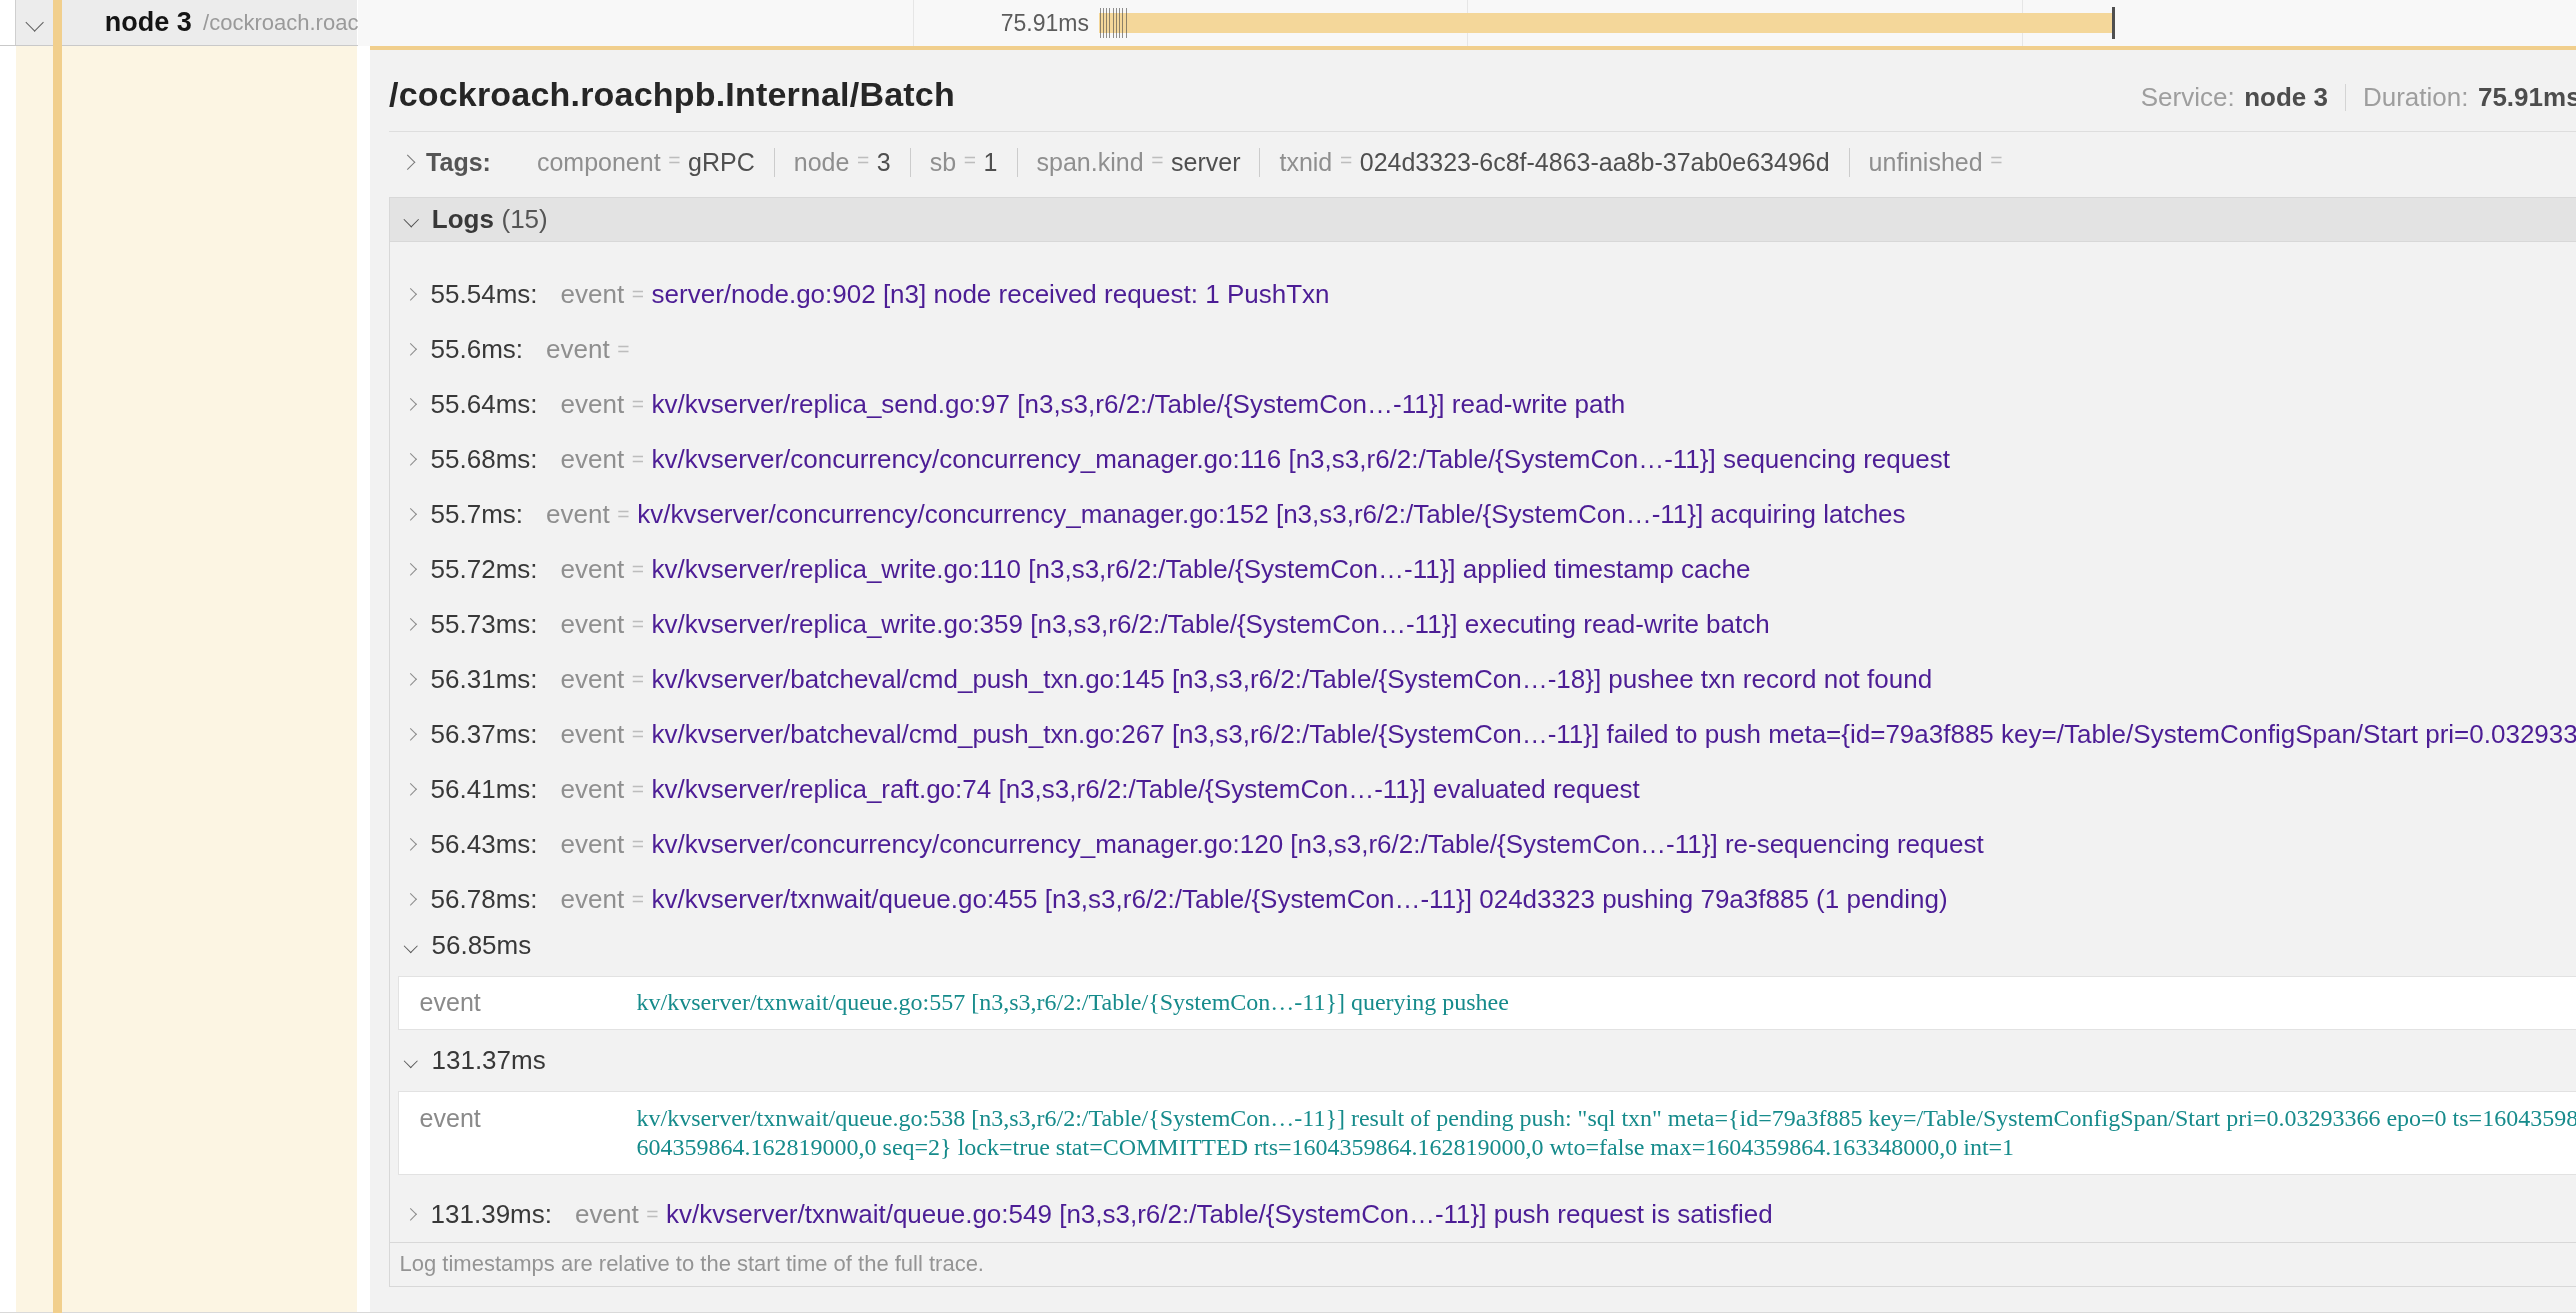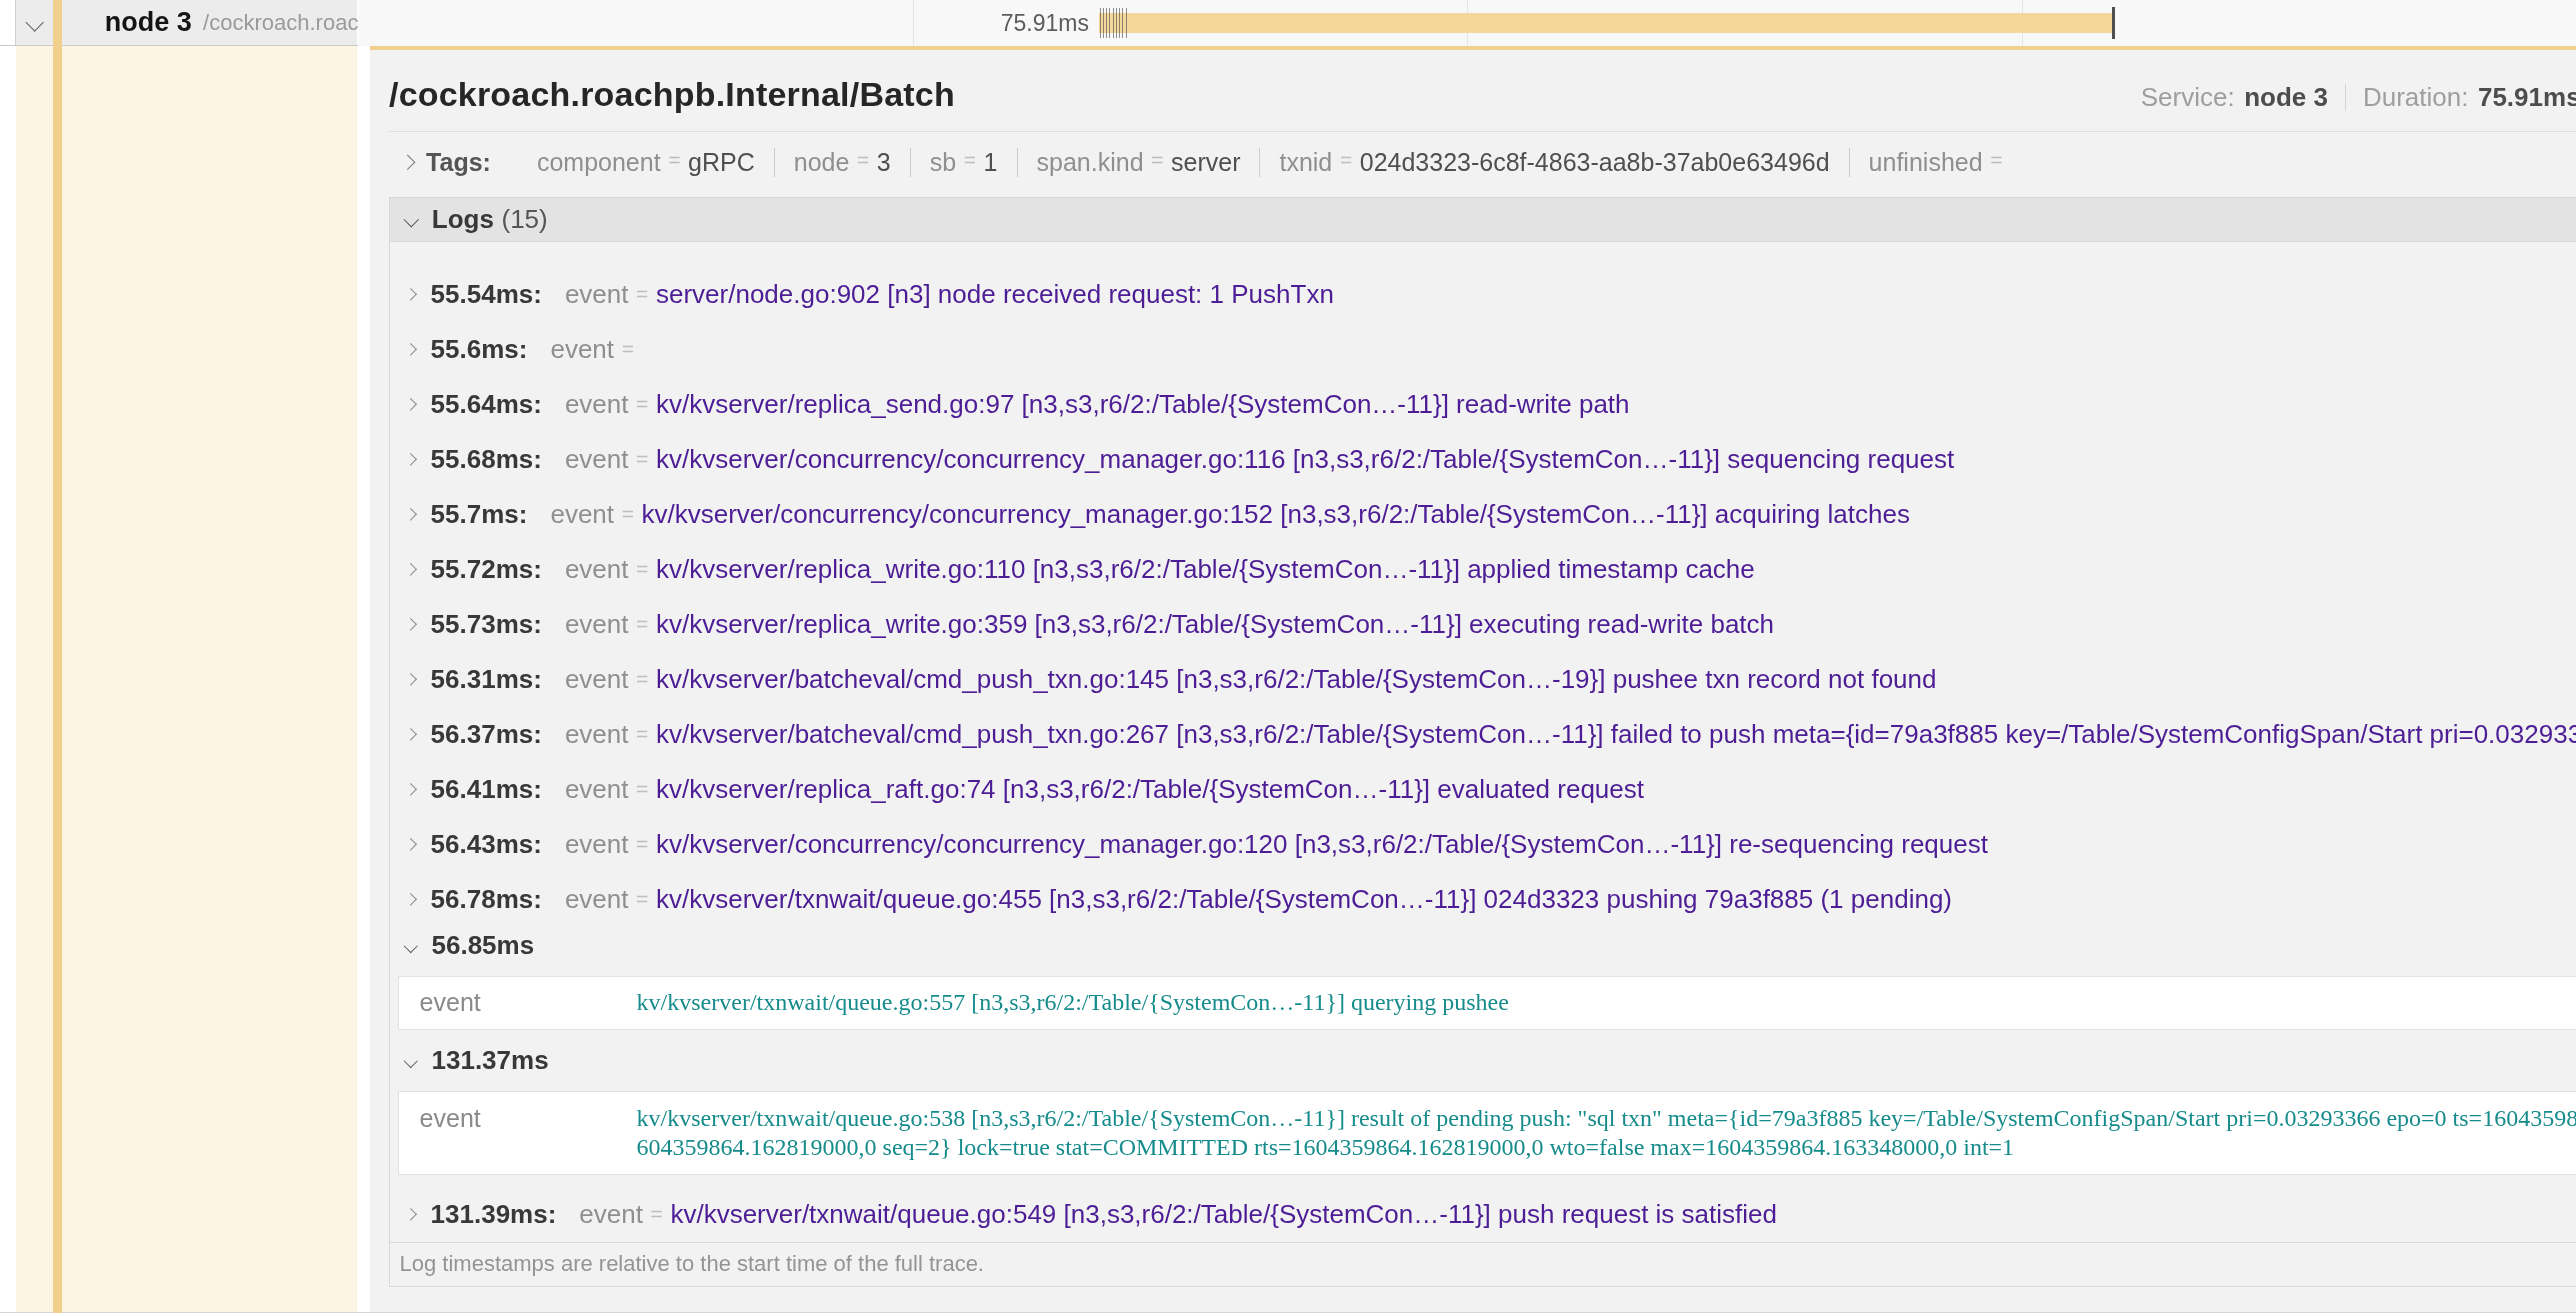--- a/index.html
+++ b/index.html
@@ -57,21 +57,21 @@
 
   .logs { margin-top:15.3px; border:1px solid #d8d8d8; }
   .logs-header { height:44px; background:#e3e3e3; border-bottom:1px solid #d8d8d8; display:flex; align-items:center; padding-left:16px; }
   .logs-title { font-size:26px; font-weight:bold; color:#383838; margin-left:15.3px; }
   .logs-count { font-size:26px; color:#555; margin-left:7.6px; }
   .logs-body { padding-top:25px; }
   .log-row {
     height:55px; display:flex; align-items:center; padding-left:16px;
     font-size:26px; white-space:nowrap; overflow:hidden;
   }
-  .log-time { font-weight:bold; color:#383838; margin-left:16px; }
+  .log-time { font-weight:normal; color:#383838; margin-left:16px; }
   .log-key { color:#8f8f8f; margin-left:23px; }
   .log-val { color:#4c1d95; }
   .log-exp-head { height:38px; display:flex; align-items:center; padding-left:16px; font-size:26px; }
   .kv-table { margin:11.4px 7.6px; background:#fff; border:1px solid #e2e2e2; }
   .kv-row { display:flex; border-bottom:1px solid #efefef; }
   .kv-row:last-child { border-bottom:none; }
   .kv-key { width:238px; flex:0 0 238px; padding:11.4px 0 11.4px 21px; font-size:25px; color:#8a8a8a; }
   .kv-val {
     flex:1; padding:11.4px 25px 11.4px 0;
     font-family:Liberation Serif, serif;
@@ -231,21 +231,21 @@
               <span class="log-time">55.73ms:</span>
               <span class="log-key">event</span>
               <span class="eq">=</span>
               <span class="log-val">kv/kvserver/replica_write.go:359 [n3,s3,r6/2:/Table/{SystemCon…-11}] executing read-write batch</span>
             </div>
             <div class="log-row">
               <span class="chev right row-chev"></span>
               <span class="log-time">56.31ms:</span>
               <span class="log-key">event</span>
               <span class="eq">=</span>
-              <span class="log-val">kv/kvserver/batcheval/cmd_push_txn.go:145 [n3,s3,r6/2:/Table/{SystemCon…-19}] pushee txn record not found</span>
+              <span class="log-val">kv/kvserver/batcheval/cmd_push_txn.go:145 [n3,s3,r6/2:/Table/{SystemCon…-18}] pushee txn record not found</span>
             </div>
             <div class="log-row">
               <span class="chev right row-chev"></span>
               <span class="log-time">56.37ms:</span>
               <span class="log-key">event</span>
               <span class="eq">=</span>
               <span class="log-val">kv/kvserver/batcheval/cmd_push_txn.go:267 [n3,s3,r6/2:/Table/{SystemCon…-11}] failed to push meta={id=79a3f885 key=/Table/SystemConfigSpan/Start pri=0.03293366 ep…</span>
             </div>
             <div class="log-row">
               <span class="chev right row-chev"></span>

